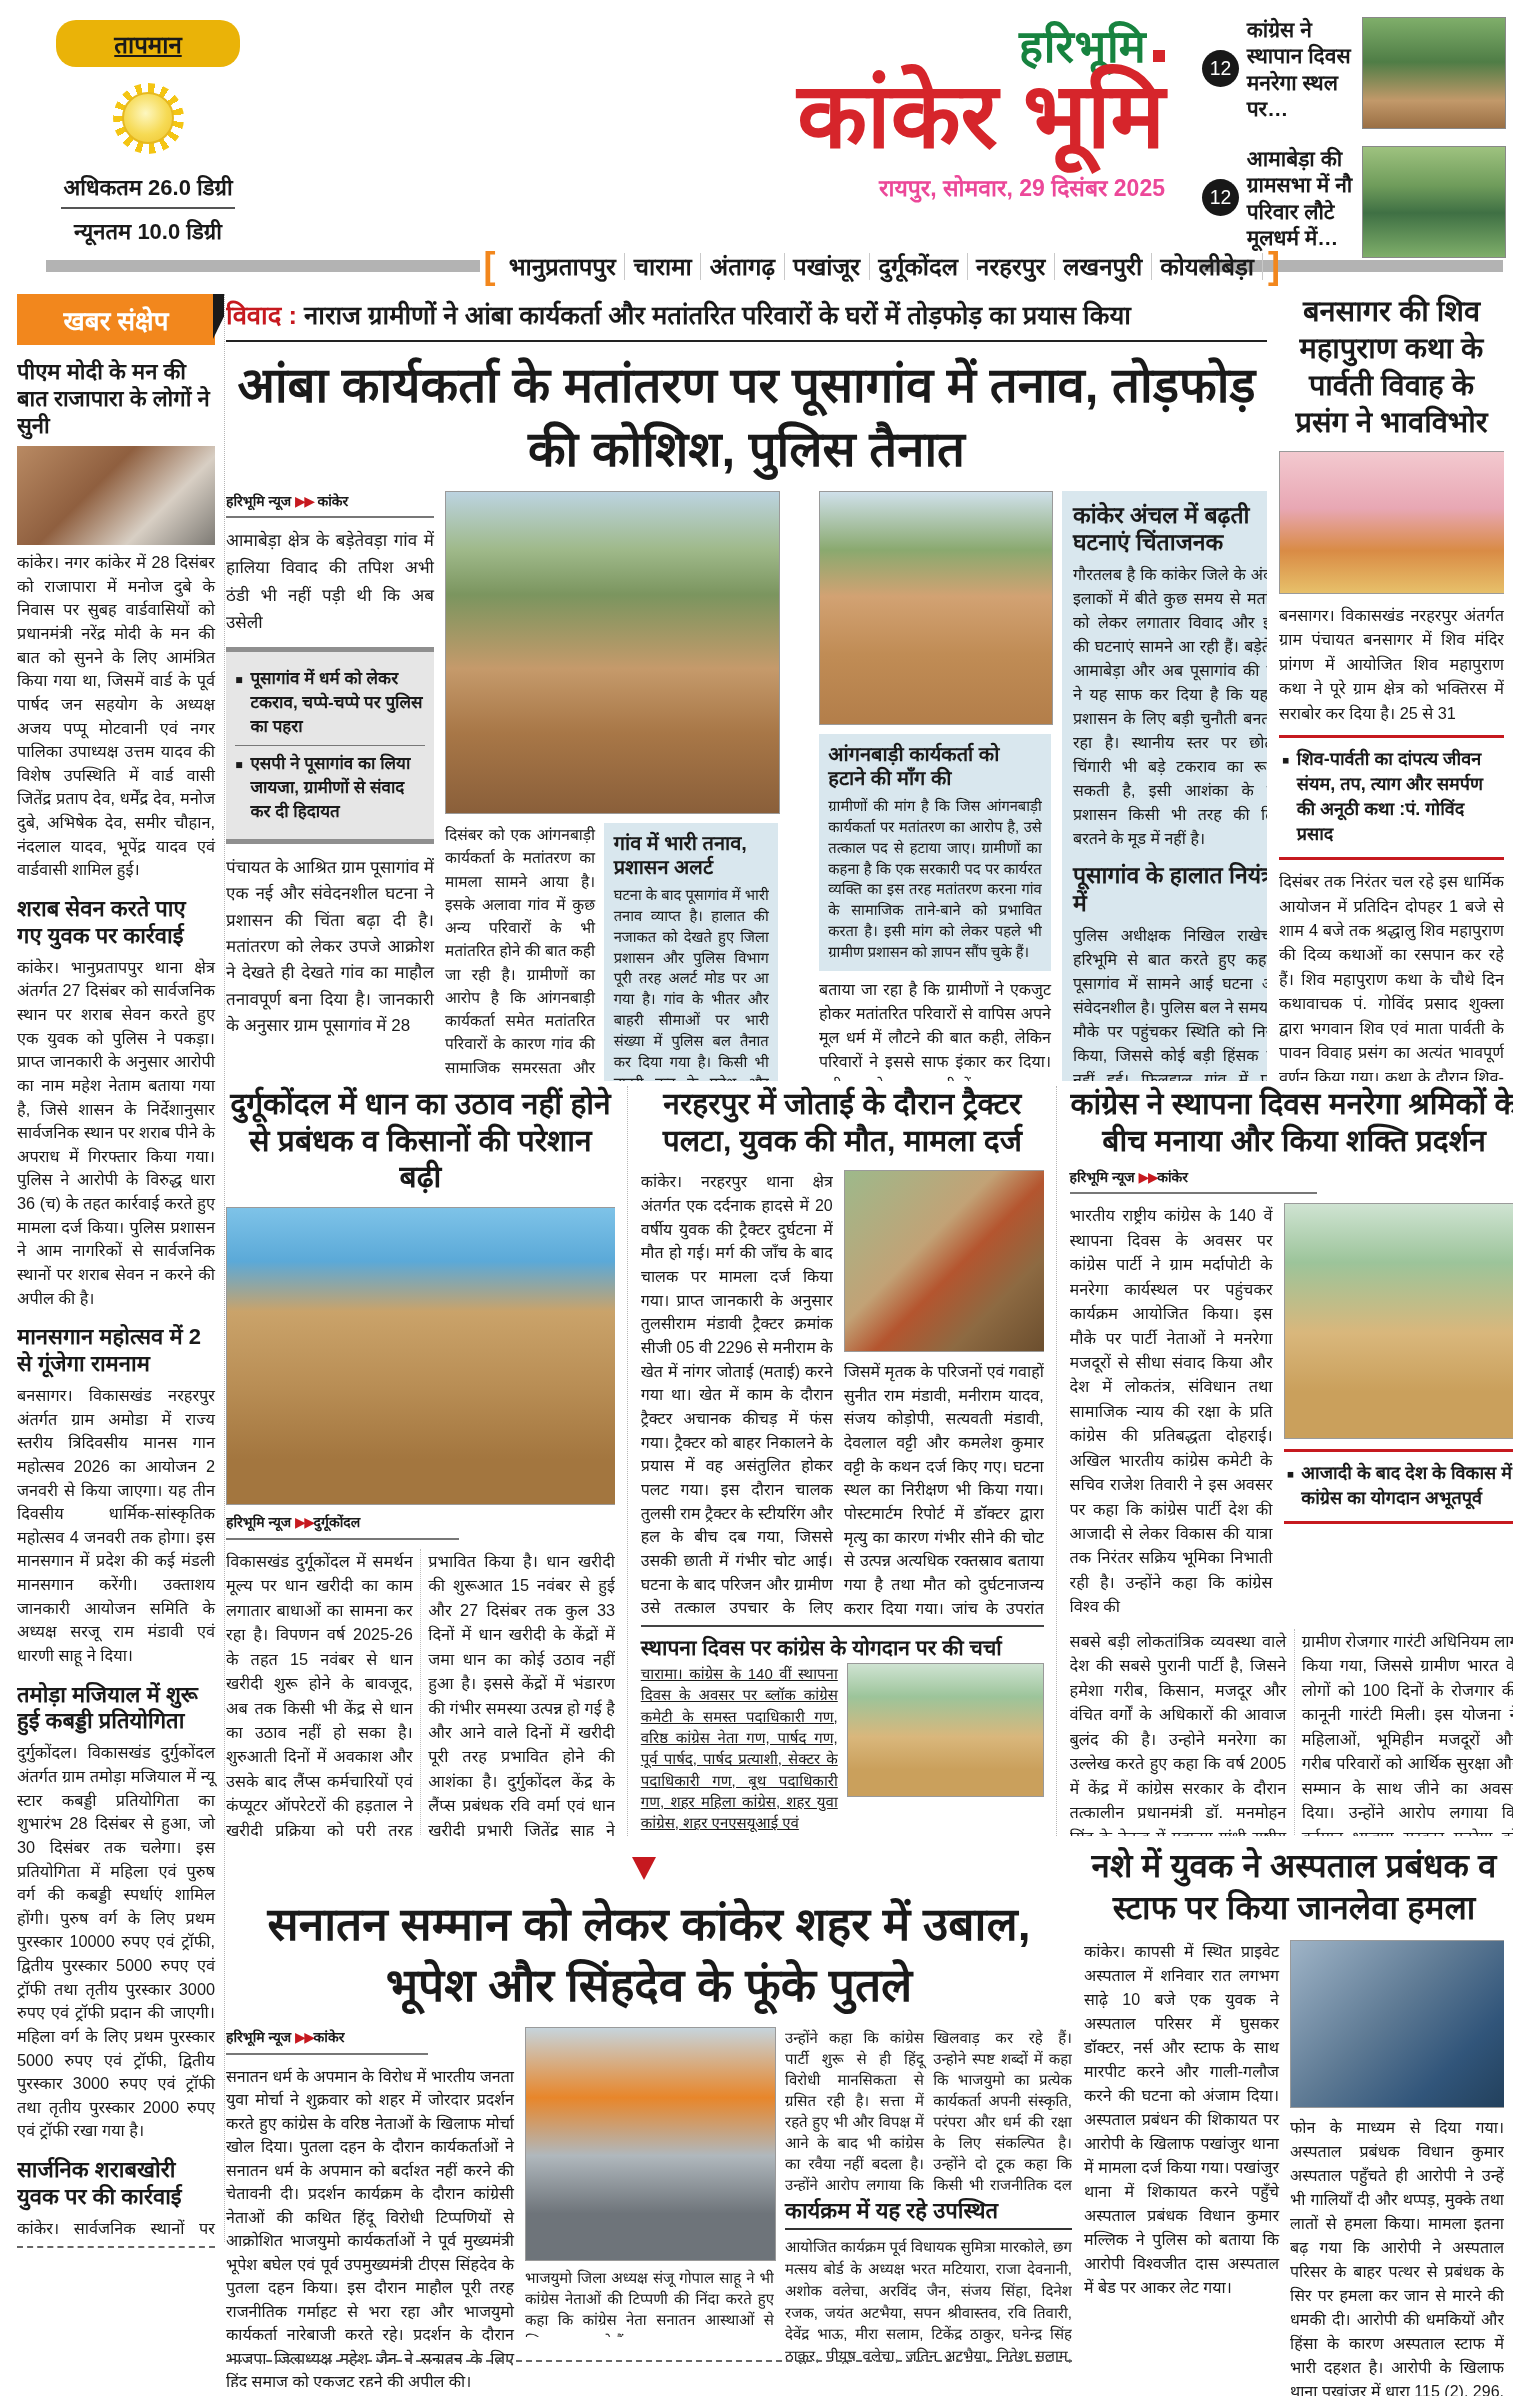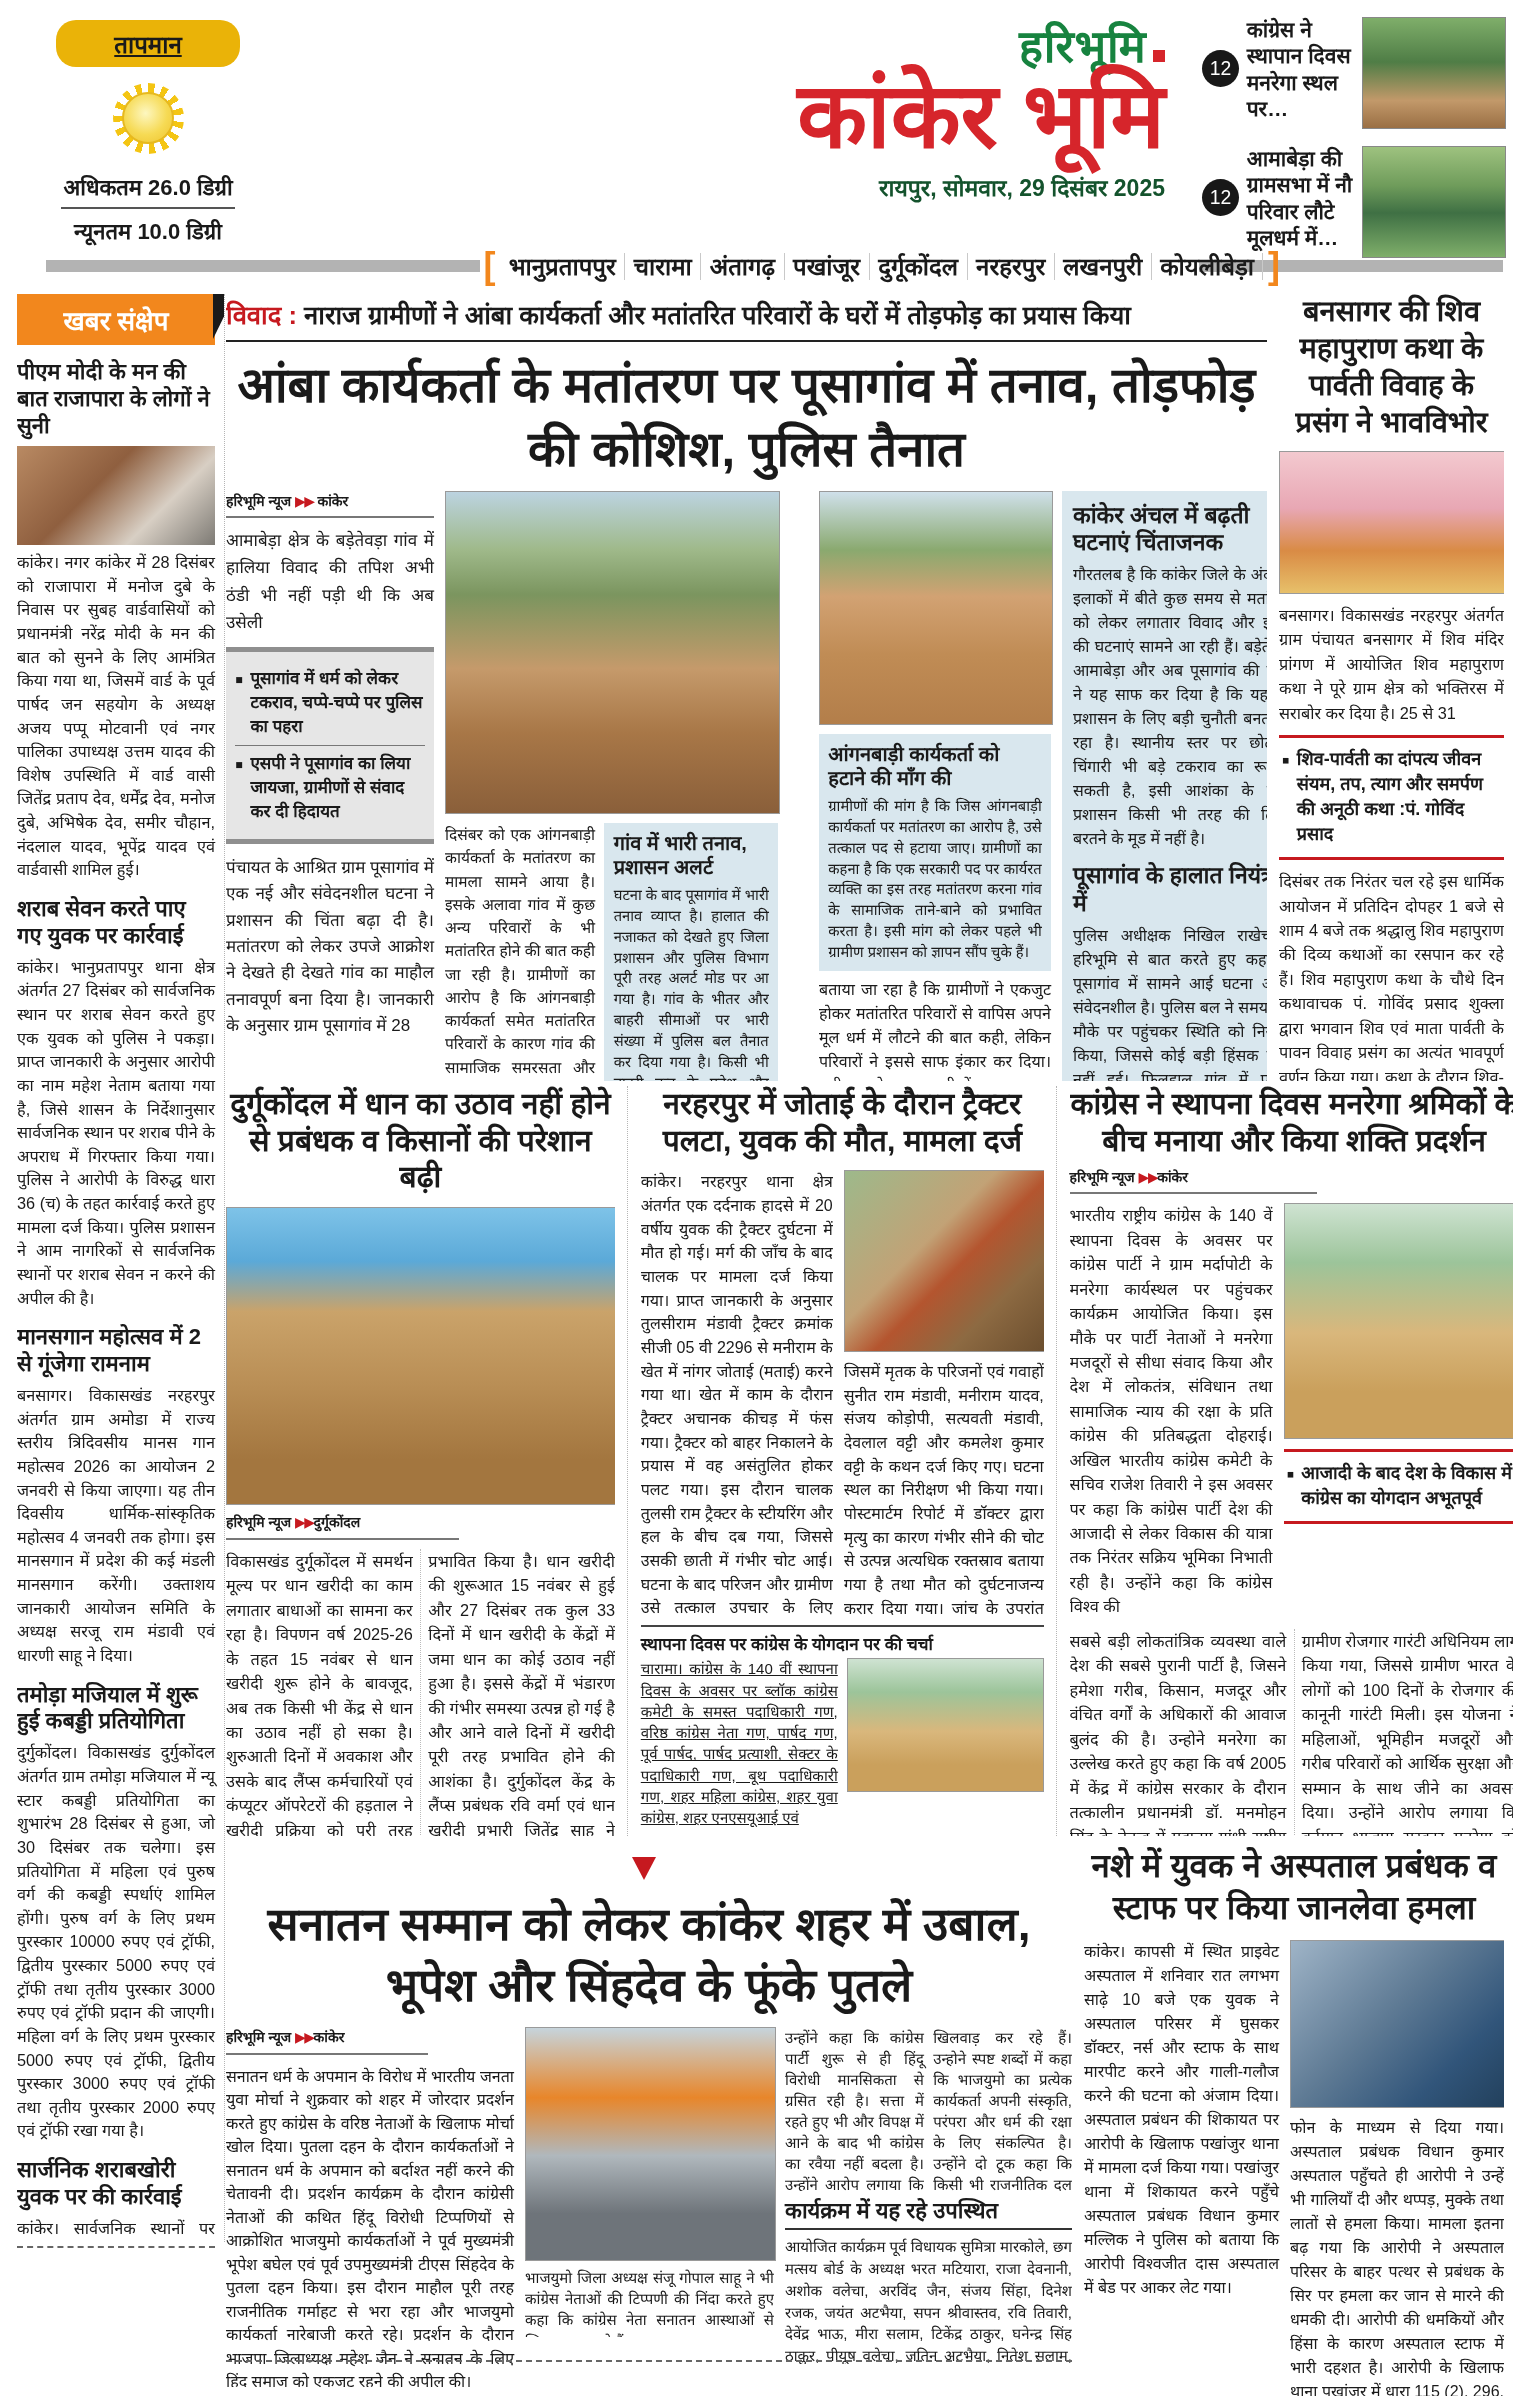--- a/index.html
+++ b/index.html
@@ -13,21 +13,21 @@
   .weather-pill{background:#eab308;border-radius:20px;padding:7px 0;font-size:24px;font-weight:800;text-decoration:underline;}
   .sun{width:71px;height:71px;margin:15.5px auto 11px;border-radius:50%;
        background:repeating-conic-gradient(#f4c513 0deg 11deg,#ffffff 11deg 24deg);position:relative;}
   .sun::after{content:"";position:absolute;inset:9.3px;border-radius:50%;background:radial-gradient(circle at 45% 40%,#fdf7c0,#f6da54 55%,#eec32e);border:2.3px solid #e7b91f;}
   .temp{font-size:22px;font-weight:700;padding:6.2px 0;}
   .temp-div{border-top:2.3px solid #555;margin:0 4.6px;}
   .masthead{position:absolute;left:391px;top:14px;width:774px;text-align:right;}
   .brand-line{font-size:45px;font-weight:800;color:#17833f;letter-spacing:0.8px;}
   .brand-dot{display:inline-block;width:12.4px;height:12.4px;background:#d6252b;margin-left:6.2px;}
   .mast-title{font-size:91px;font-weight:800;color:#d6252b;line-height:1.02;margin-top:-4.6px;}
-  .dateline{font-size:23px;font-weight:800;color:#14532d;margin-top:7.7px;}
+  .dateline{font-size:23px;font-weight:800;color:#ec4899;margin-top:7.7px;}
   .teasers{position:absolute;left:1202px;top:17px;width:304px;}
   .teaser{display:flex;align-items:flex-start;gap:7.7px;margin-bottom:17px;}
   .t-num{flex:0 0 37px;width:37px;height:37px;border-radius:50%;background:#181818;color:#fff;font-size:19.4px;
          display:flex;align-items:center;justify-content:center;margin-top:33px;}
   .t-text{flex:0 0 108px;font-size:21px;font-weight:700;line-height:1.25;}
   .t-photo{flex:1;height:110px;border:0.8px solid #888;}
   .tp1{background:linear-gradient(180deg,#7fae6a,#4f7d46 40%,#c2996a 75%,#9a6f44);}
   .tp2{background:linear-gradient(180deg,#9ec27f,#6f9c5b 35%,#3f7044 60%,#7fae6a);}
   .nav-bar{position:absolute;height:11.6px;background:#b3b3b3;top:260px;}
   .nb-l{left:46px;width:434px;}
@@ -87,21 +87,21 @@
   .paddy{flex:0 0 389px;}
   .paddy-photo{height:296px;margin:11px 0 7.7px;background:linear-gradient(180deg,#7ec3e8 0%,#5ba9d8 18%,#caa36a 35%,#b98e55 60%,#a3763f 85%);}
   .cols2{column-count:2;column-gap:15.5px;column-rule:0.8px dotted #bbb;font-size:16.3px;line-height:1.5;}
   .paddy .cols2{height:310px;overflow:hidden;}
   .tractor{flex:0 0 403px;}
   .tr-row{display:flex;gap:11px;margin-top:11px;}
   .tr-c1{flex:0 0 192px;font-size:16px;line-height:1.48;height:445px;overflow:hidden;}
   .tr-right{flex:1;}
   .tr-photo{height:180px;background:linear-gradient(135deg,#9db98b,#c2a276 40%,#b4552f 55%,#8d6a42 75%,#6b4e2e);}
   .tr-c2{font-size:16px;line-height:1.48;margin-top:7.7px;height:256px;overflow:hidden;}
-  .sub-h{font-size:17px;font-weight:800;border-top:2.3px solid #444;padding-top:7.7px;margin-top:9.3px;line-height:1.2;}
+  .sub-h{font-size:21px;font-weight:800;border-top:2.3px solid #444;padding-top:7.7px;margin-top:9.3px;line-height:1.2;}
   .sub-row{display:flex;gap:9.3px;margin-top:3px;text-decoration:underline;}
   .sub-b1{flex:0 0 197px;font-size:15px;line-height:1.42;}
   .sub-photo{flex:1;height:132px;background:linear-gradient(180deg,#cfe3d2 0%,#9cc49a 25%,#d9b77c 55%,#caa05c 80%);border:0.8px solid #999;}
   .congress{flex:0 0 449px;}
   .cg-row{display:flex;gap:11px;margin-top:9.3px;}
   .cg-c1{flex:0 0 203px;font-size:16.3px;line-height:1.5;height:418px;overflow:hidden;}
   .cg-right{flex:1;}
   .cg-photo{height:234px;background:linear-gradient(180deg,#cfe3d2 0%,#9cc49a 25%,#d9b77c 55%,#caa05c 80%);}
   .congress .cols2{height:232px;overflow:hidden;margin-top:7.7px;}
   

